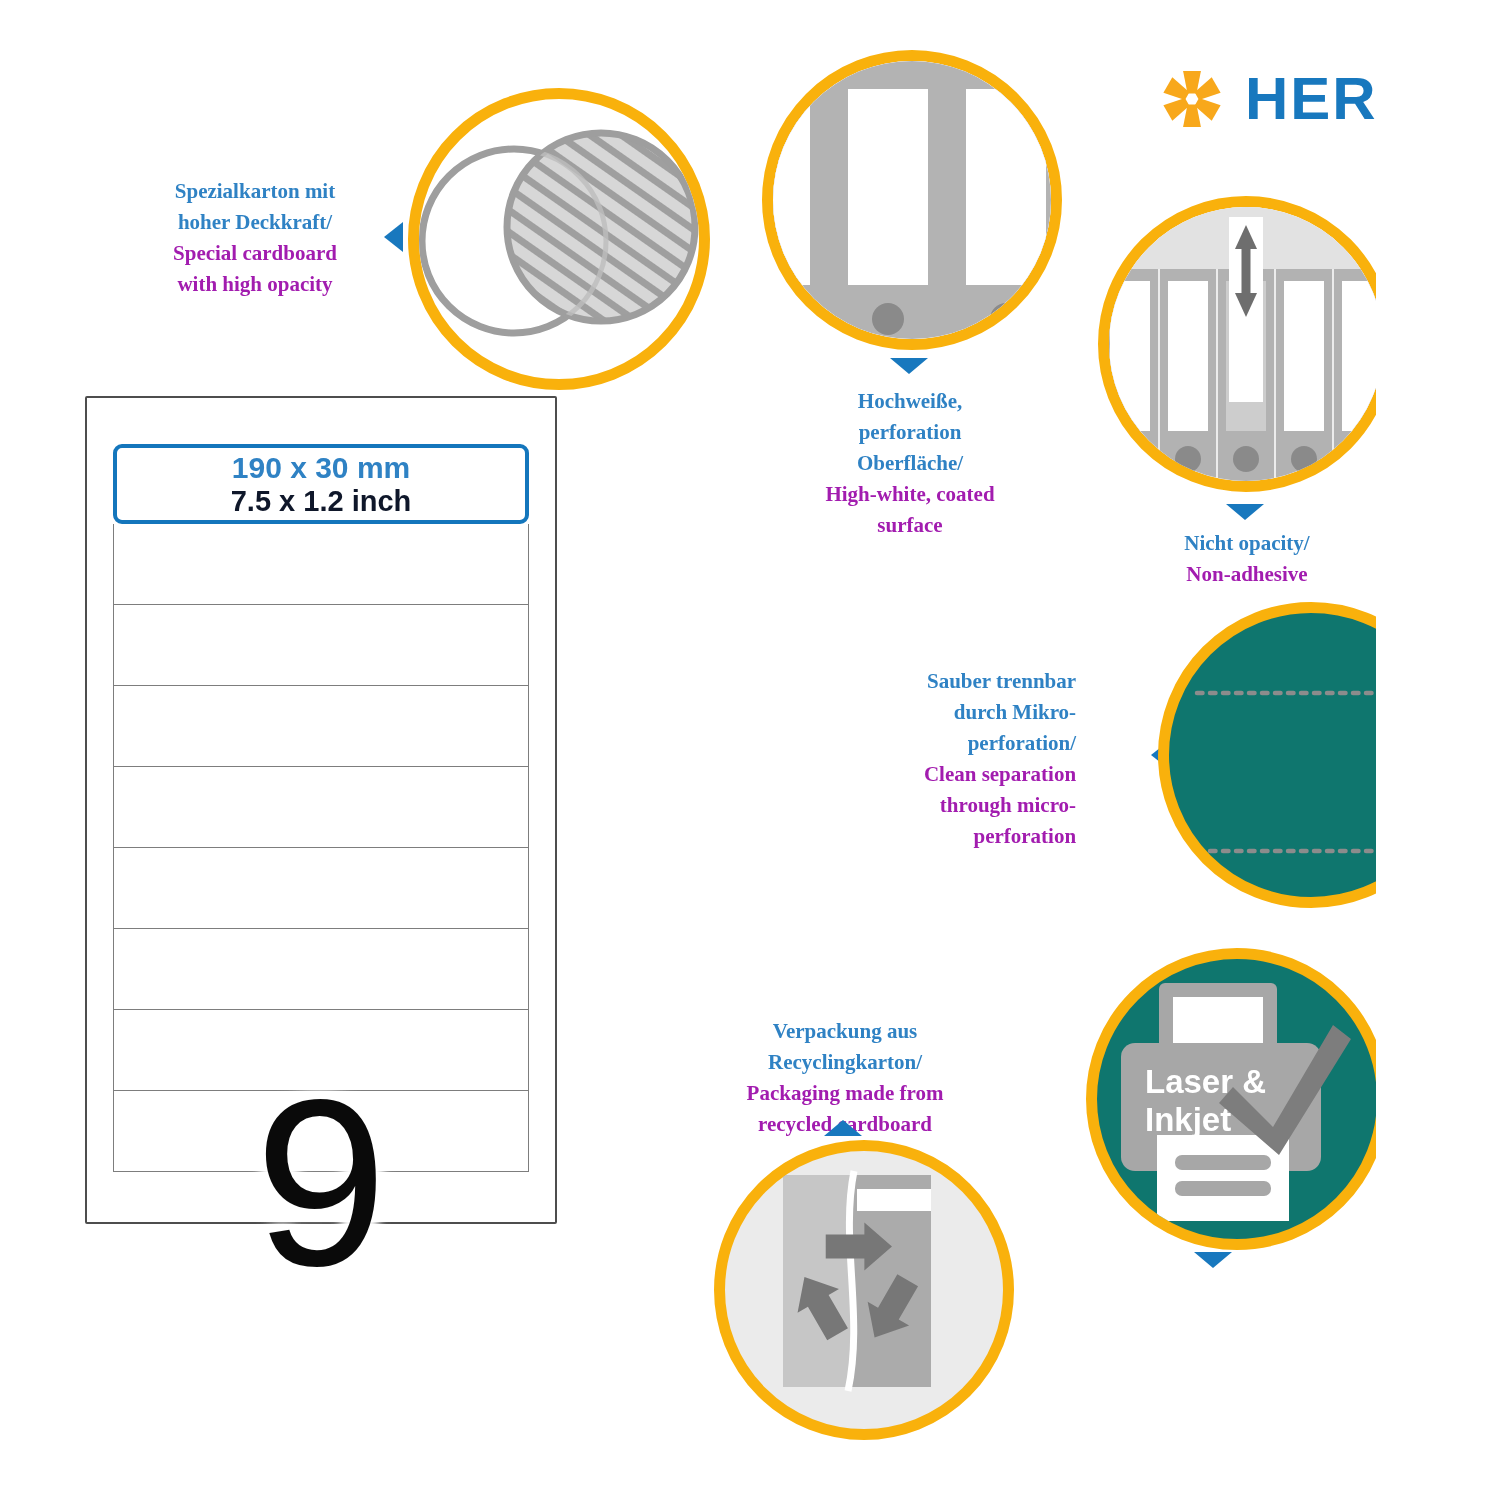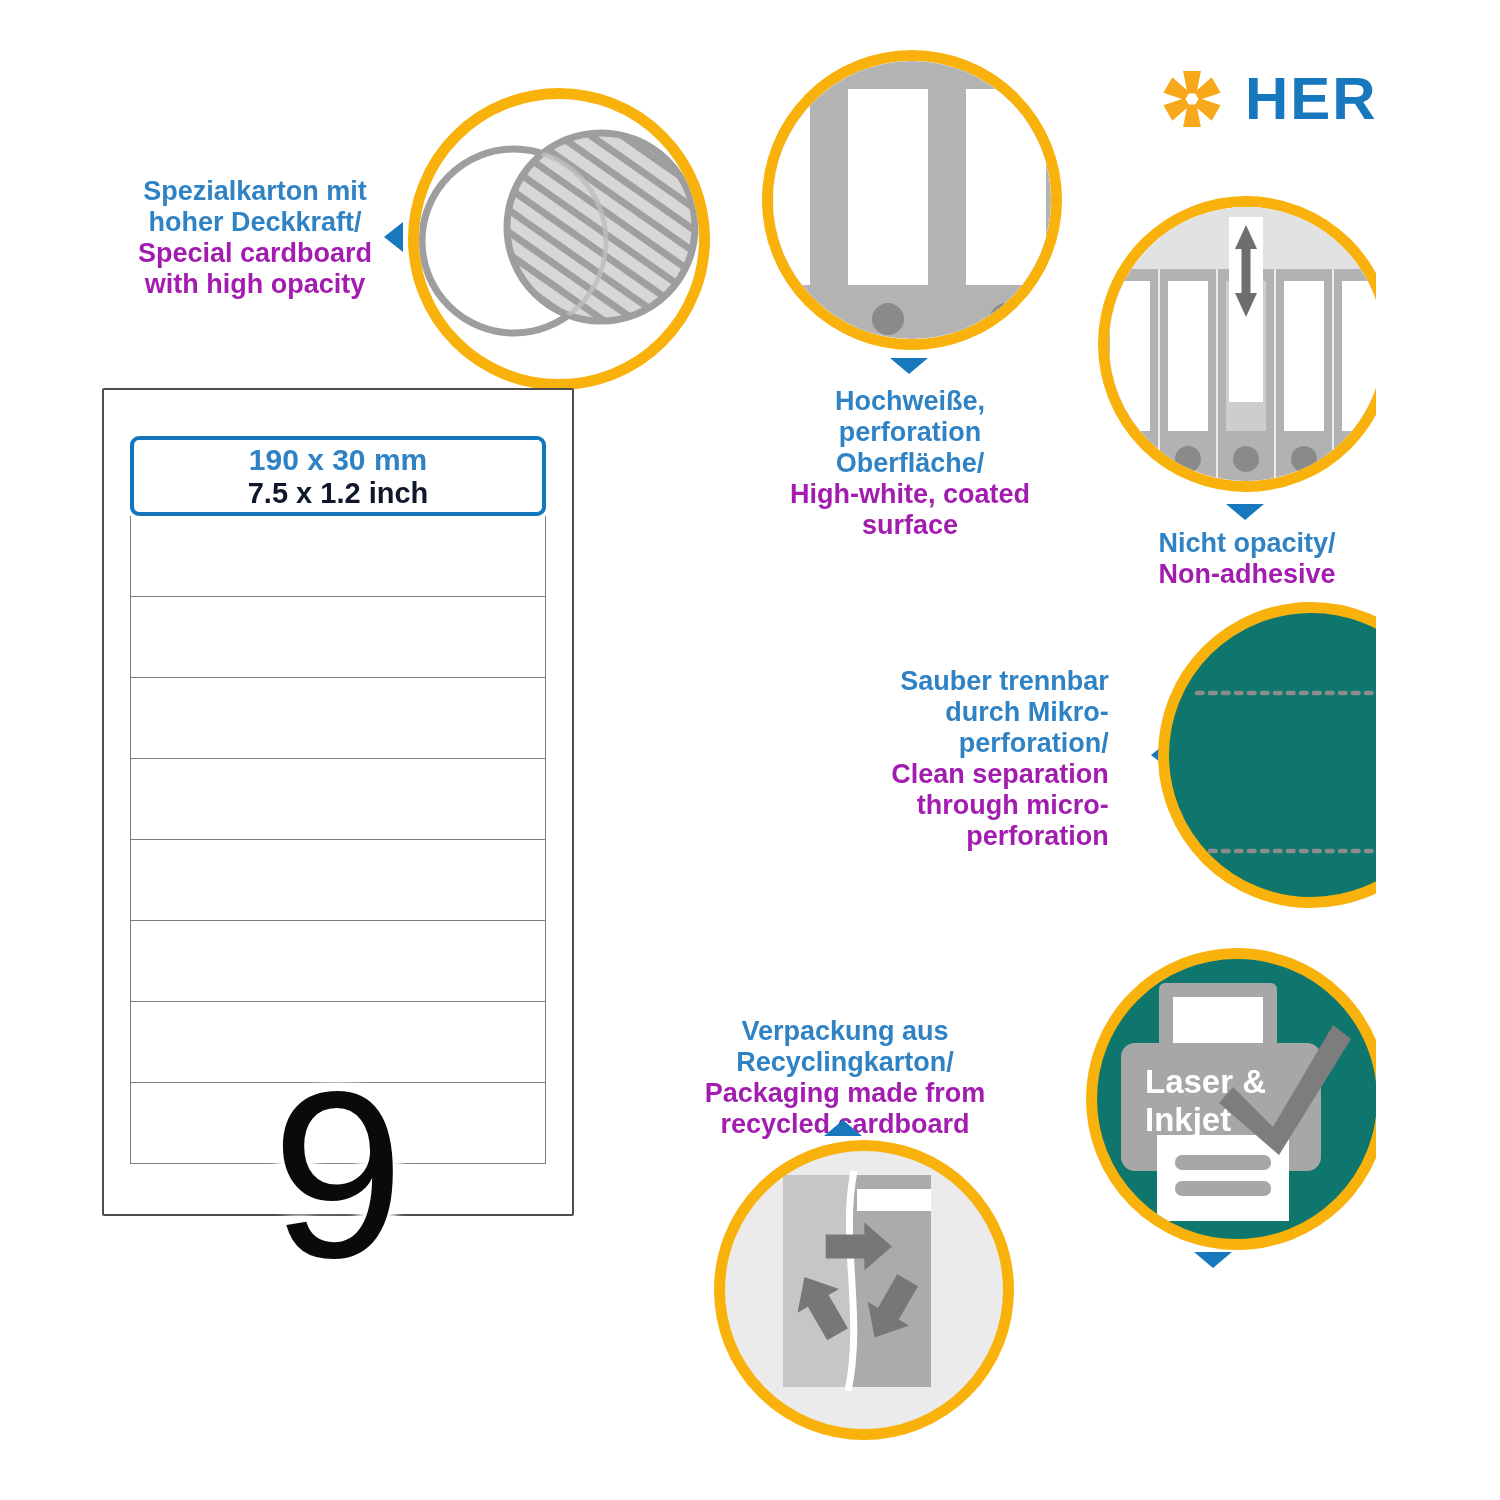--- a/index.html
+++ b/index.html
@@ -7,31 +7,31 @@
           font-family:"Liberation Sans",sans-serif;}
   
   .logo{position:absolute;left:1163px;top:64px;display:flex;align-items:center;}
   .logo .star{width:58px;height:58px;}
   .brand-name{margin-left:24px;font-size:60px;font-weight:bold;color:#1878BE;letter-spacing:2px;}
   
   .circle{position:absolute;border:11px solid #F9B10C;border-radius:50%;overflow:hidden;background:#fff;}
   .c-gray{background:#0f766e;}
   
   .ft{position:absolute;transform:translateX(-50%);text-align:center;font-weight:bold;
-      font-size:27px;line-height:31px;white-space:nowrap;}
+      font-size:21px;line-height:31px;white-space:nowrap;font-family:Liberation Serif, serif;}
   .de{color:#2F82C4;}
   .en{color:#a21caf;}
   
   .tri{position:absolute;width:0;height:0;}
   .tri-left{border-top:15px solid transparent;border-bottom:15px solid transparent;border-right:19px solid #1878BE;}
   .tri-down{border-left:19px solid transparent;border-right:19px solid transparent;border-top:16px solid #1878BE;}
   .tri-up{border-left:19px solid transparent;border-right:19px solid transparent;border-bottom:16px solid #1878BE;}
   
-  .sheet{position:absolute;left:85px;top:388px;width:468px;height:824px;background:#fff;
-         border:2px solid #4d4d4d;border-radius:2px;margin-left:17px;}
+  .sheet{position:absolute;left:85px;top:396px;width:468px;height:824px;background:#fff;
+         border:2px solid #4d4d4d;border-radius:2px;}
   .stack{position:absolute;left:26px;right:26px;top:46px;}
   .hl-label{height:80px;box-sizing:border-box;border:4px solid #1476BC;border-radius:9px;
             display:flex;flex-direction:column;justify-content:center;align-items:center;}
   .hl-mm{font-size:30px;font-weight:bold;color:#2F82C4;line-height:35px;}
   .hl-inch{font-size:29px;font-weight:bold;color:#0f172a;line-height:33px;}
   .rows{border:1px solid #7d7d7d;border-top:none;}
   .row{height:80px;}
   .row + .row{border-top:1px solid #7d7d7d;}
   .count{position:absolute;left:234px;top:666px;transform:translateX(-50%);
          font-size:238px;font-weight:400;color:#0a0a0a;line-height:1;

